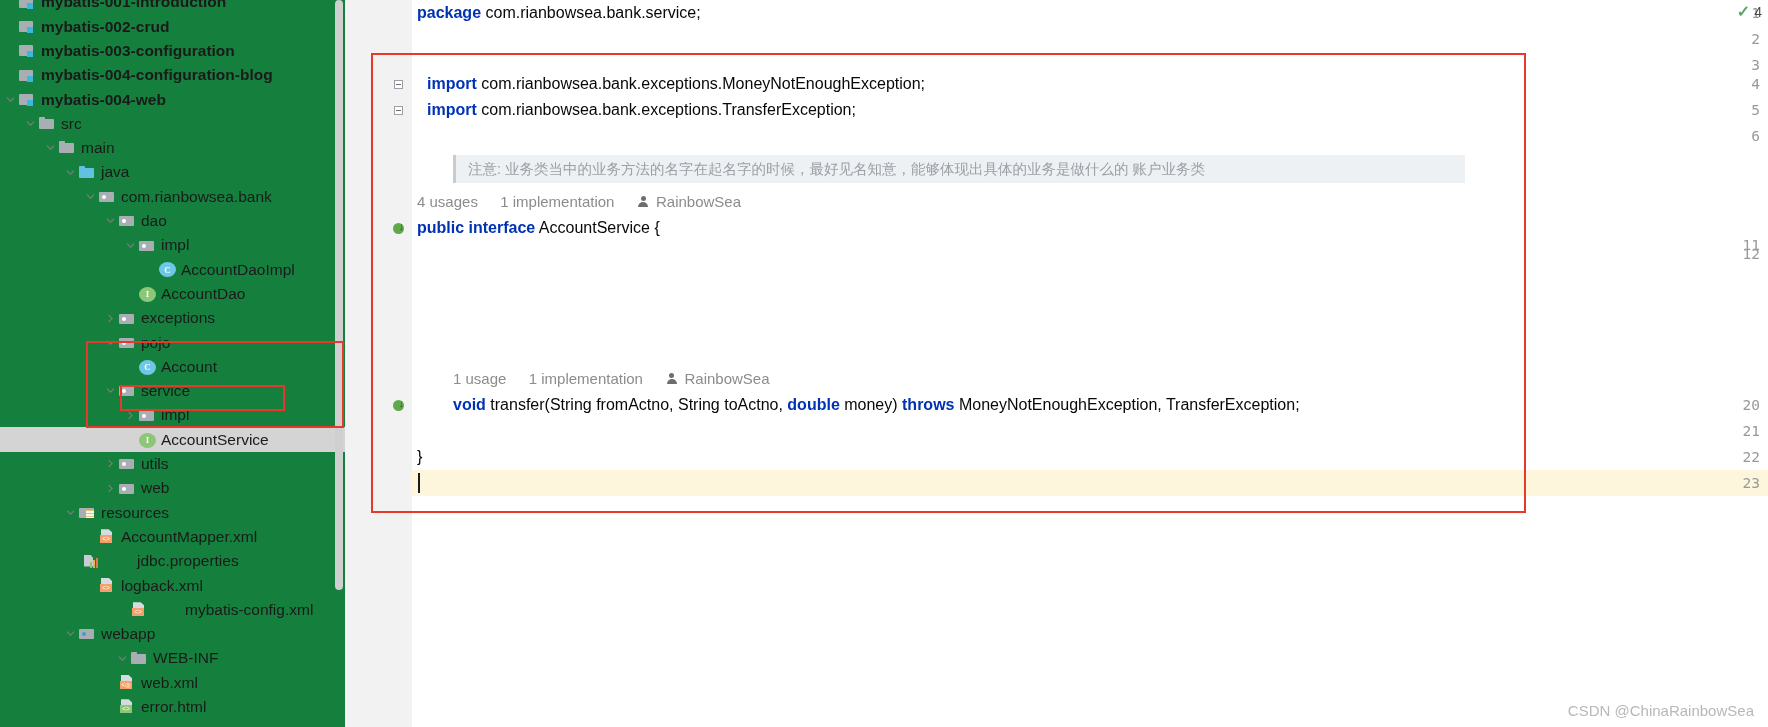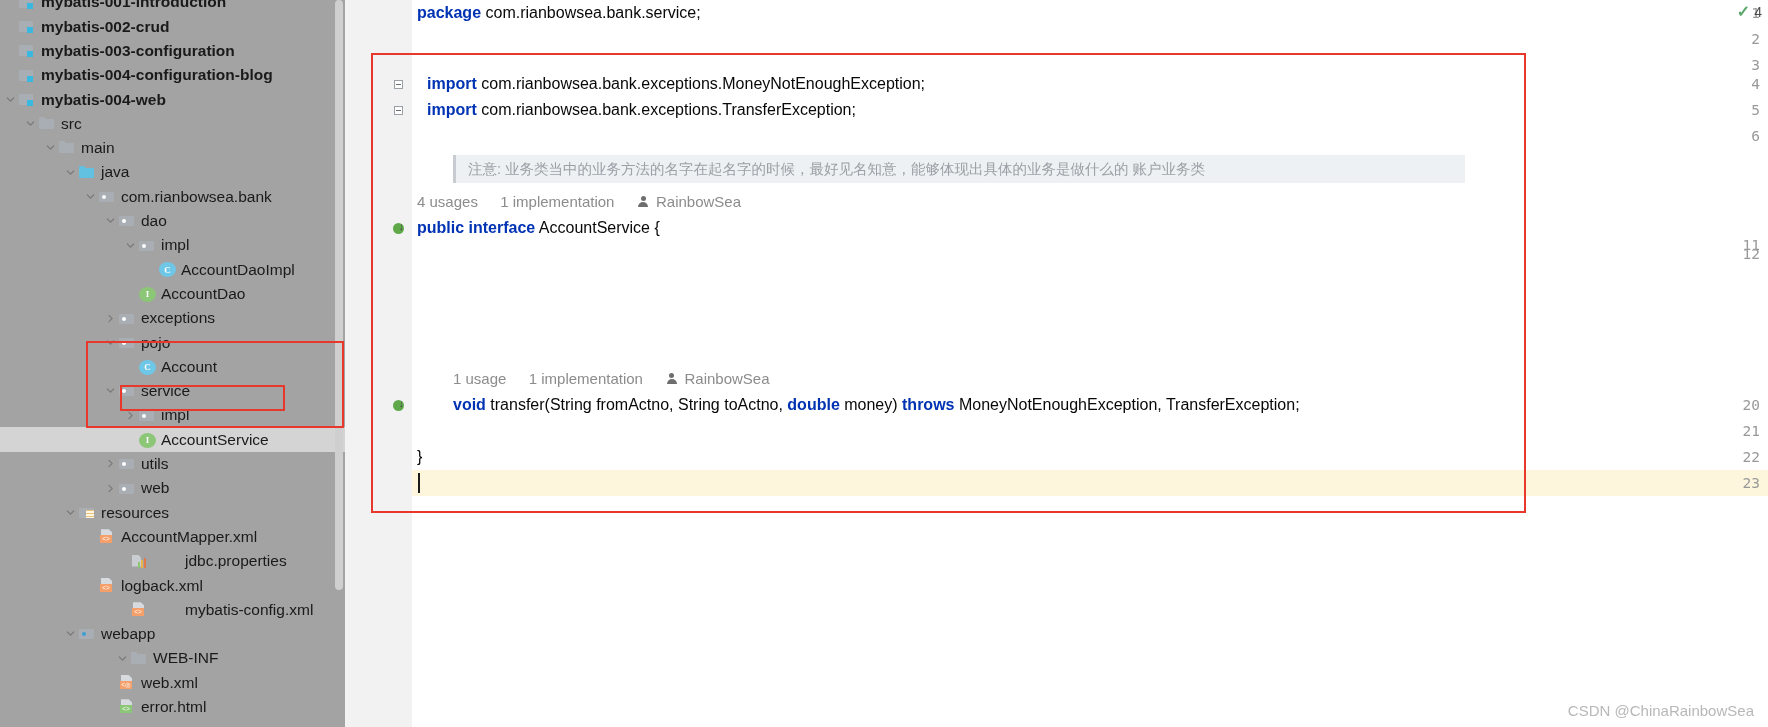--- a/index.html
+++ b/index.html
@@ -11,21 +11,21 @@
     overflow:hidden;
     position:relative;
   }
 
   
   #app { display:flex; width:1768px; height:727px; position:relative; }
 
   
   #project-tree {
     width:345px; height:727px;
-    background:#a3a3a3;
+    background:#15803d;
     position:relative;
     overflow:hidden;
     flex:0 0 345px;
   }
   .tree-row {
     height:24.3px;
     display:flex;
     align-items:center;
     white-space:nowrap;
     font-size:15.5px;
@@ -456,21 +456,21 @@
             </svg>
           </span>
           <span class="ico ic-res"></span>
           <span class="tree-label">resources</span>
         </div>
         <div class="tree-row" style="position: absolute; left: 0px; right: 0px; top: 524.6px; padding-left: 82px;">
           <span class="arrow"></span>
           <span class="ico ic-xml"></span>
           <span class="tree-label">AccountMapper.xml</span>
         </div>
-        <div class="tree-row" style="position: absolute; left: 0px; right: 0px; top: 548.9px; padding-left: 82px; gap: 32px;">
+        <div class="tree-row" style="position: absolute; left: 0px; right: 0px; top: 548.9px; padding-left: 34px; gap: 32px;">
           <span class="arrow"></span>
           <span class="ico ic-prop"></span>
           <span class="tree-label">jdbc.properties</span>
         </div>
         <div class="tree-row" style="position: absolute; left: 0px; right: 0px; top: 573.2px; padding-left: 82px;">
           <span class="arrow"></span>
           <span class="ico ic-xml"></span>
           <span class="tree-label">logback.xml</span>
         </div>
         <div class="tree-row" style="position: absolute; left: 0px; right: 0px; top: 597.5px; padding-left: 82px; gap: 32px;">

